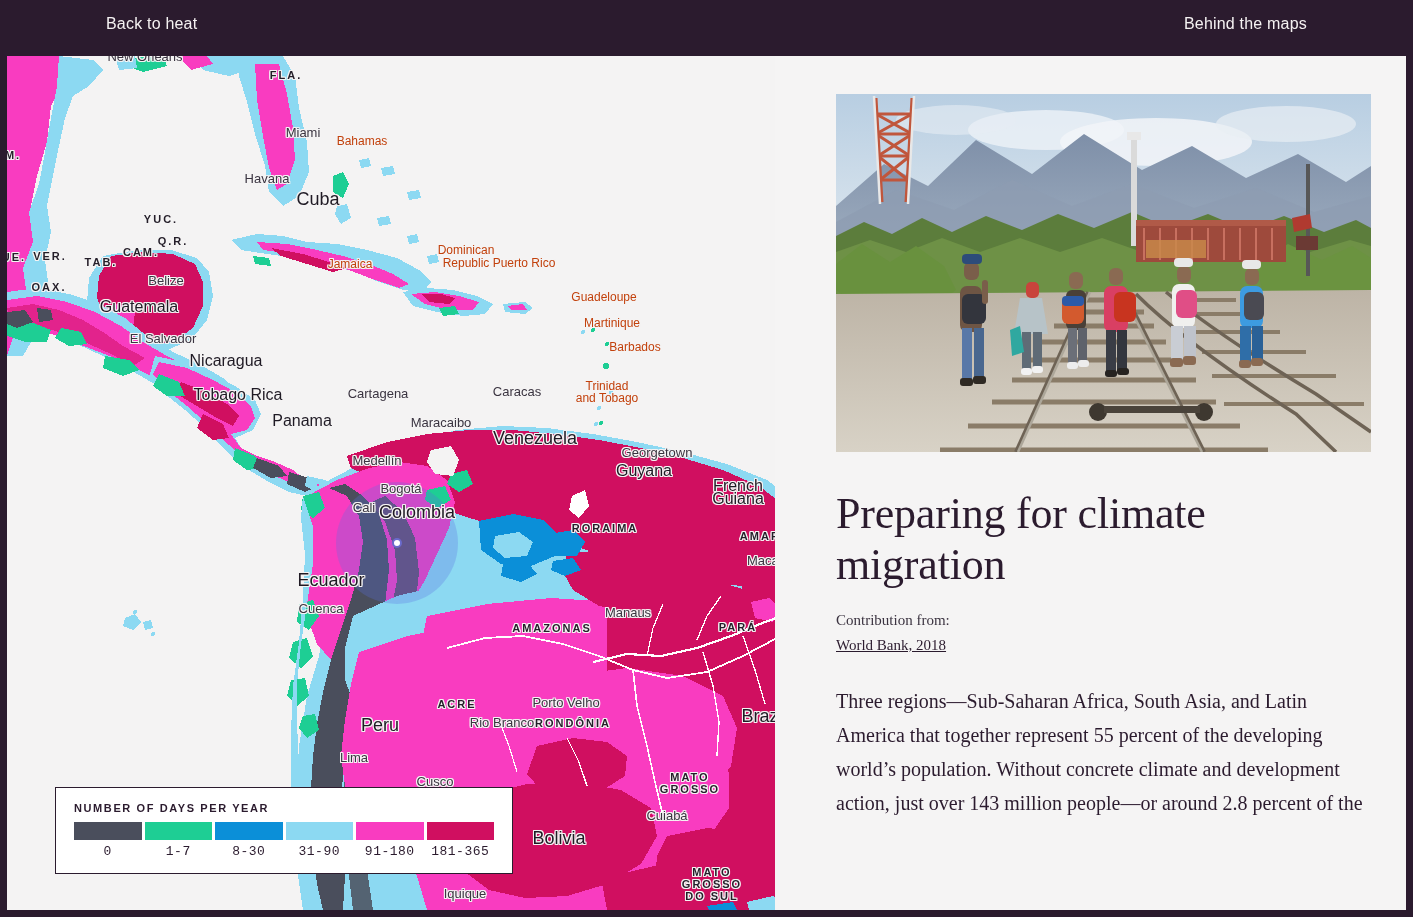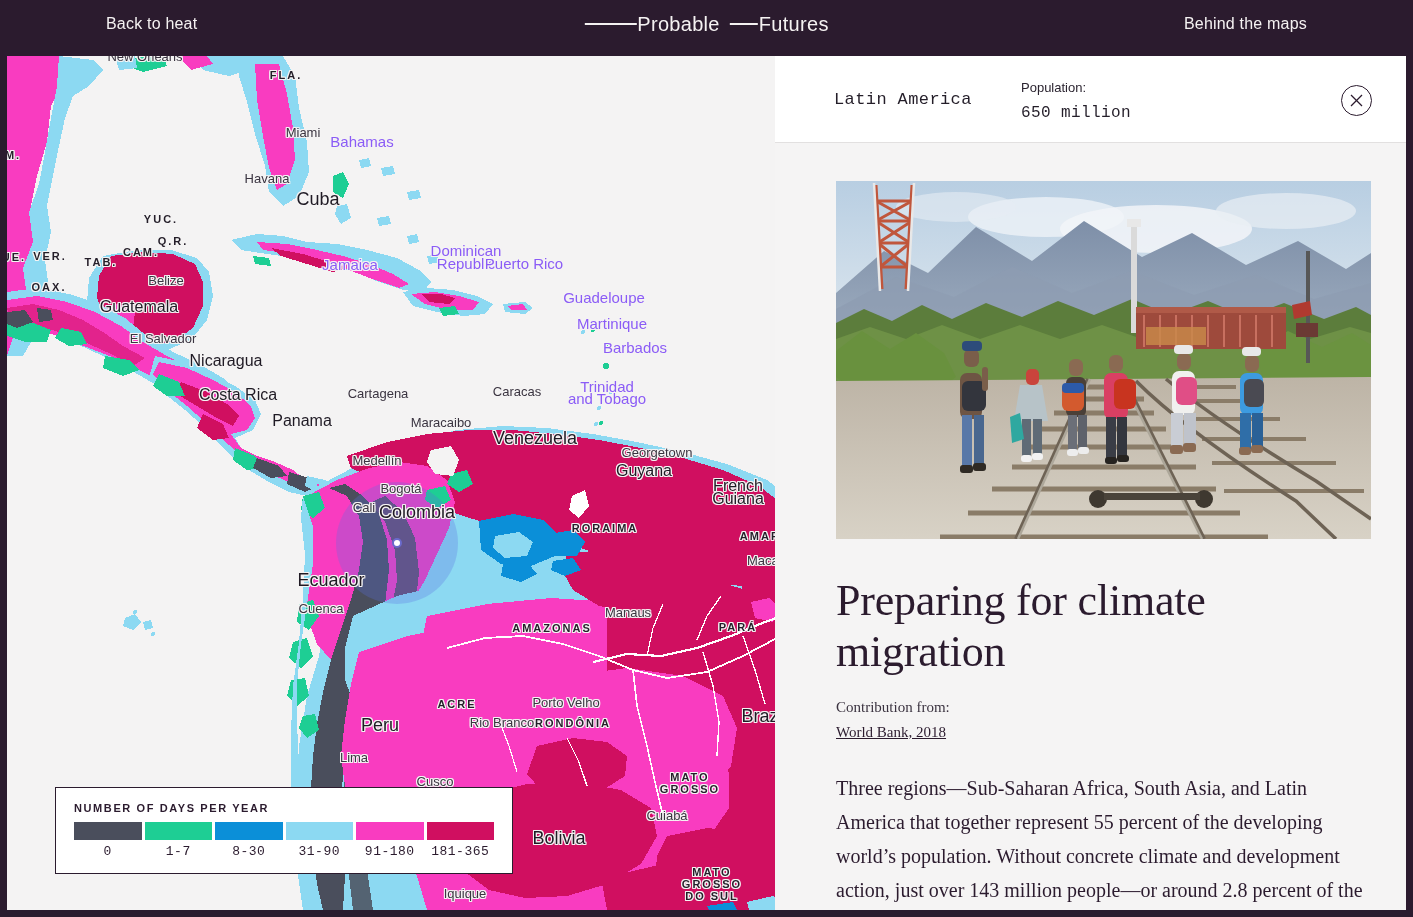--- a/index.html
+++ b/index.html
@@ -106,21 +106,21 @@
   }
   .mlabel.country { font-size: 16px; color: #1F1A24; }
   .mlabel.country.big { font-size: 18px; }
   .mlabel.city { font-size: 13px; color: #3A3440; }
   .mlabel.state {
     font-size: 11px;
     font-weight: bold;
     letter-spacing: 2px;
     color: #241E29;
   }
-  .mlabel.island { font-size: 15px; color: #8b5cf6; }
+  .mlabel.island { font-size: 12px; color: #c2410c; }
 
   
   .city-halo {
     position: absolute;
     width: 122px; height: 122px;
     border-radius: 50%;
     background: rgba(90,110,225,0.28);
     transform: translate(-50%, -50%);
     pointer-events: none;
   }
@@ -270,26 +270,20 @@
     max-width: 535px;
   }
 </style>
 </head>
 <body>
 
 <div id="app">
 
   <div class="topbar">
     <a class="nav-left">Back to heat</a>
-    <div class="logo">
-      <span class="dash"></span>
-      <span class="word">Probable</span>
-      <span class="dash short"></span>
-      <span class="word">Futures</span>
-    </div>
     <a class="nav-right">Behind the maps</a>
   </div>
 
   <div class="map-wrap">
     <div class="map-canvas">
       <svg width="1399" height="854" viewBox="0 0 1399 854">
         <defs>
           <clipPath id="mapclip">
               <rect x="0" y="0" width="1399" height="854"></rect>
             </clipPath>
@@ -461,21 +455,21 @@
         <div class="mlabel country" style="left: 132px; top: 251px;">Guatemala</div>
         <div class="mlabel island" style="left: 343px; top: 208px;">Jamaica</div>
         <div class="mlabel island" style="left: 459px; top: 194px;">Dominican</div>
         <div class="mlabel island" style="left: 459px; top: 207px;">Republic</div>
         <div class="mlabel island" style="left: 517px; top: 207px;">Puerto Rico</div>
         <div class="mlabel island" style="left: 597px; top: 241px;">Guadeloupe</div>
         <div class="mlabel island" style="left: 605px; top: 267px;">Martinique</div>
         <div class="mlabel island" style="left: 628px; top: 291px;">Barbados</div>
         <div class="mlabel city" style="left: 156px; top: 282px;">El Salvador</div>
         <div class="mlabel country" style="left: 219px; top: 305px;">Nicaragua</div>
-        <div class="mlabel country" style="left: 231px; top: 339px;">Costa Rica</div>
+        <div class="mlabel country" style="left: 231px; top: 339px;">Tobago Rica</div>
         <div class="mlabel country" style="left: 295px; top: 365px;">Panama</div>
         <div class="mlabel city" style="left: 371px; top: 337px;">Cartagena</div>
         <div class="mlabel city" style="left: 434px; top: 334px; margin-top: 32px;">Maracaibo</div>
         <div class="mlabel city" style="left: 510px; top: 335px;">Caracas</div>
         <div class="mlabel island" style="left: 600px; top: 330px;">Trinidad</div>
         <div class="mlabel island" style="left: 600px; top: 342px;">and Tobago</div>
         <div class="mlabel country big" style="left: 528px; top: 382px;">Venezuela</div>
         <div class="mlabel city" style="left: 650px; top: 396px;">Georgetown</div>
         <div class="mlabel country" style="left: 637px; top: 415px;">Guyana</div>
         <div class="mlabel country" style="left: 731px; top: 430px;">French</div>
@@ -535,33 +529,20 @@
           </div>
           <div class="legend-cell">
             <div class="legend-swatch" style="background: rgb(208, 15, 96);"></div>
             <div class="legend-label">181-365</div>
           </div>
         </div>
     </div>
   </div>
 
   <aside class="panel">
-    <div class="panel-header">
-      <div class="panel-region">Latin America</div>
-      <div class="pop-block">
-        <div class="pop-label">Population:</div>
-        <div class="pop-value">650 million</div>
-      </div>
-      <button class="close-btn" aria-label="Close">
-        <svg width="15" height="15" viewBox="0 0 15 15">
-          <line x1="2" y1="2" x2="13" y2="13" stroke="#2B1B2E" stroke-width="1.3"></line>
-          <line x1="13" y1="2" x2="2" y2="13" stroke="#2B1B2E" stroke-width="1.3"></line>
-        </svg>
-      </button>
-    </div>
 
     <div class="panel-body">
       
       <div class="hero-img">
         <svg width="535" height="358" viewBox="0 0 535 358">
           <defs>
             <linearGradient id="sky" x1="0" y1="0" x2="0" y2="1">
               <stop offset="0%" stop-color="#B8CEE2"></stop>
               <stop offset="100%" stop-color="#DCE6EE"></stop>
             </linearGradient>

